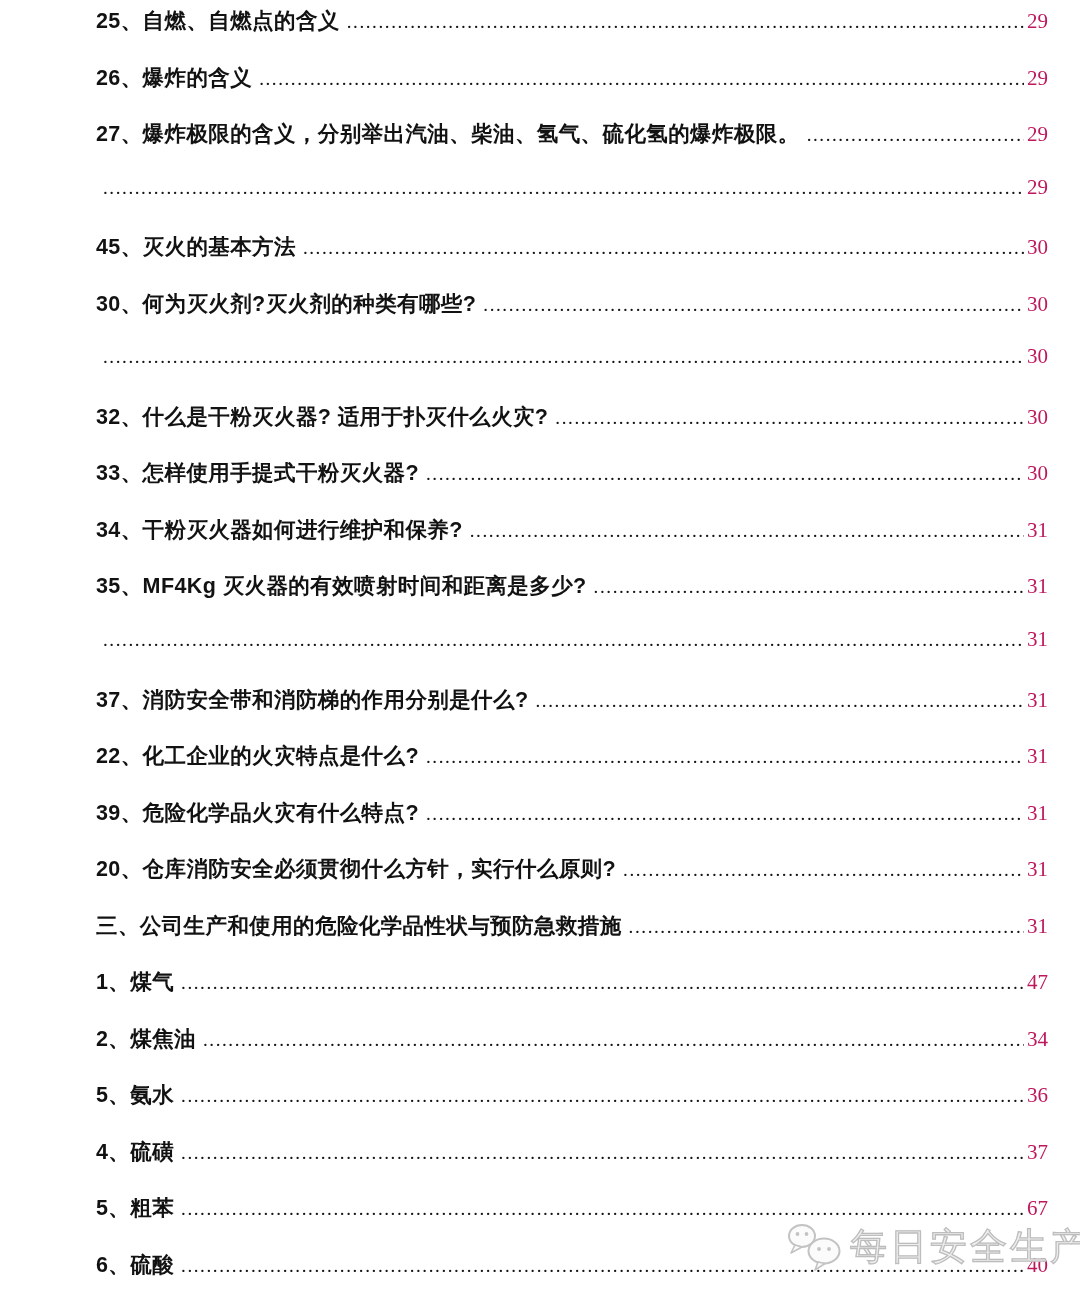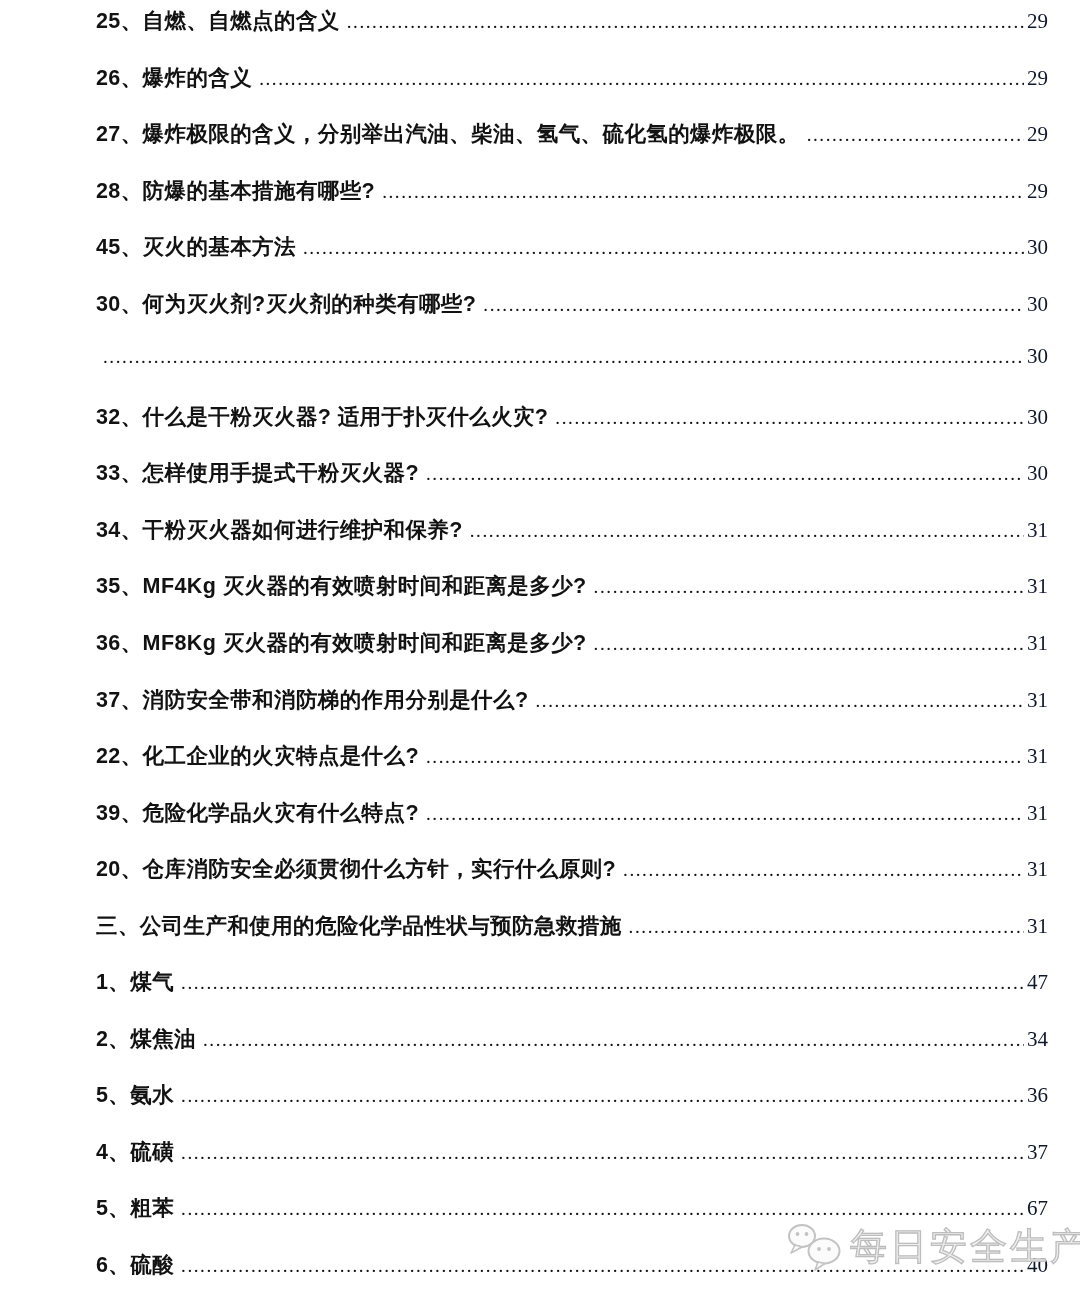--- a/index.html
+++ b/index.html
@@ -43,21 +43,21 @@
     font-size: 19px;
     letter-spacing: 1.6px;
     color: #161616;
   }
   .toc-dots::after {
     content: "....................................................................................................................................................................................................................................................................";
   }
   .toc-page {
     font-family: "Liberation Serif", "DejaVu Serif", serif;
     font-size: 21px;
-    color: #0f172a;
+    color: #be185d;
     flex: 0 0 auto;
   }
   .watermark {
     position: absolute;
     top: 1221px;
     right: 22px;
     display: flex;
     align-items: center;
     z-index: 5;
     pointer-events: none;
@@ -96,21 +96,20 @@
       <span class="toc-page">29</span>
     </div>
 
     <div class="toc-row">
       <span class="toc-label">27、爆炸极限的含义，分别举出汽油、柴油、氢气、硫化氢的爆炸极限。</span>
       <span class="toc-dots"></span>
       <span class="toc-page">29</span>
     </div>
 
     <div class="toc-row">
-      <span class="toc-label">28、防爆的基本措施有哪些?</span>
       <span class="toc-dots"></span>
       <span class="toc-page">29</span>
     </div>
 
     <div class="toc-row">
       <span class="toc-label">45、灭火的基本方法</span>
       <span class="toc-dots"></span>
       <span class="toc-page">30</span>
     </div>
 
@@ -143,21 +142,20 @@
       <span class="toc-page">31</span>
     </div>
 
     <div class="toc-row">
       <span class="toc-label">35、MF4Kg 灭火器的有效喷射时间和距离是多少?</span>
       <span class="toc-dots"></span>
       <span class="toc-page">31</span>
     </div>
 
     <div class="toc-row">
-      <span class="toc-label">36、MF8Kg 灭火器的有效喷射时间和距离是多少?</span>
       <span class="toc-dots"></span>
       <span class="toc-page">31</span>
     </div>
 
     <div class="toc-row">
       <span class="toc-label">37、消防安全带和消防梯的作用分别是什么?</span>
       <span class="toc-dots"></span>
       <span class="toc-page">31</span>
     </div>
 

